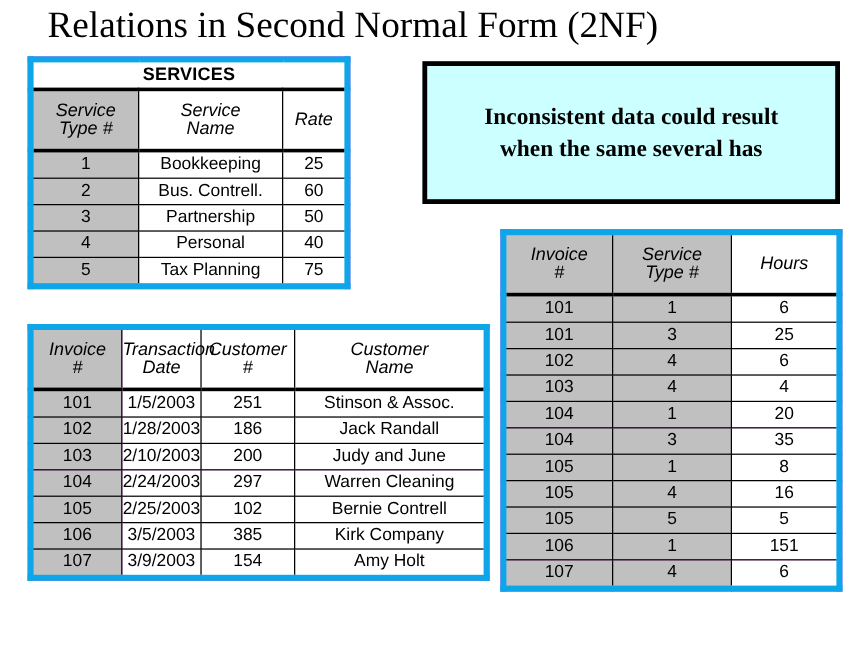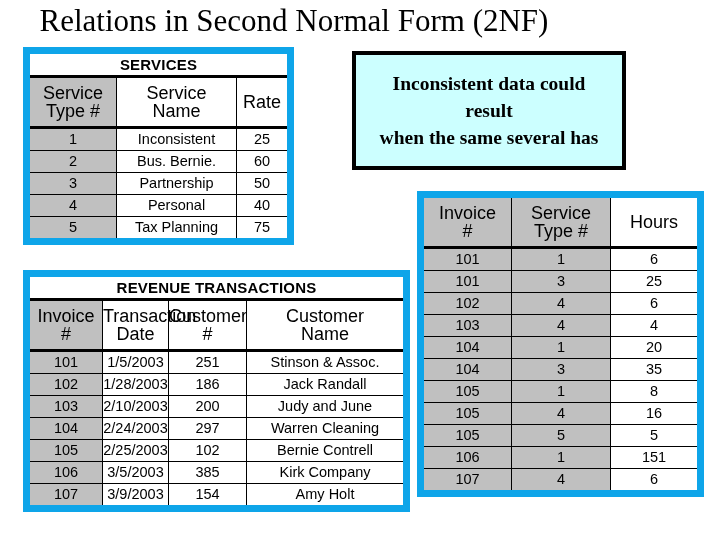--- a/index.html
+++ b/index.html
@@ -27,21 +27,21 @@
     line-height: 38px;
     color: #000000;
     white-space: nowrap;
   }
 
   
   .db-table {
     position: absolute;
     border-collapse: collapse;
     background: #d946ef;
-    border: 7px solid #0ea5e9;
+    border: 5px solid #0ea5e9;
     table-layout: fixed;
     font-size: 14.5px;
     color: #000000;
   }
   .db-table td,
   .db-table th {
     border: 1.5px solid #000000;
     padding: 0;
     text-align: center;
     vertical-align: middle;
@@ -52,22 +52,23 @@
   .db-table .tbl-title {
     font-weight: bold;
     font-size: 15px;
     letter-spacing: 0.2px;
     background: #ffffff;
     border-bottom: 3px solid #000000;
     height: 21px;
   }
   .db-table .hdr {
     height: 48px;
-    font-size: 18px;
+    font-size: 15px;
     border-bottom: 3px solid #000000;
+    font-style: italic;
   }
   .db-table .hdr .hline {
     display: block;
   }
   .db-table .key {
     background: #c0c0c0;
   }
   .db-table tbody tr td {
     height: 21px;
   }
@@ -102,21 +103,21 @@
   }
   #tbl-revenue-transaction-lines .c0 { width: 91px; }
   #tbl-revenue-transaction-lines .c1 { width: 99px; }
   #tbl-revenue-transaction-lines .c2 { width: 90px; }
 
   
   #callout-note {
     position: absolute;
     left: 352px;
     top: 51px;
-    width: 274px;
+    width: 348px;
     height: 119px;
     box-sizing: border-box;
     background: #ccffff;
     border: 4px solid #000000;
     display: flex;
     align-items: center;
     justify-content: center;
   }
   #callout-note .note-text {
     font-family: "Liberation Serif", serif;
@@ -153,26 +154,26 @@
         <span class="hline">Name</span>
       </th>
       <th class="hdr hdr-bottom-pad">
         <span class="hline">Rate</span>
       </th>
     </tr>
   </thead>
   <tbody>
     <tr>
       <td class="key">1</td>
-      <td>Inconsistent</td>
+      <td>Bookkeeping</td>
       <td>25</td>
     </tr>
     <tr>
       <td class="key">2</td>
-      <td>Bus. Bernie.</td>
+      <td>Bus. Contrell.</td>
       <td>60</td>
     </tr>
     <tr>
       <td class="key">3</td>
       <td>Partnership</td>
       <td>50</td>
     </tr>
     <tr>
       <td class="key">4</td>
       <td>Personal</td>
@@ -275,23 +276,20 @@
 
 <table class="db-table" id="tbl-revenue-transactions">
   <colgroup>
     <col class="c0">
       <col class="c1">
       <col class="c2">
       <col class="c3">
   </colgroup>
   <thead>
     <tr>
-      <th class="tbl-title" colspan="4">REVENUE TRANSACTIONS</th>
-    </tr>
-    <tr>
       <th class="hdr key">
         <span class="hline">Invoice</span>
         <span class="hline">#</span>
       </th>
       <th class="hdr">
         <span class="hline">Transaction</span>
         <span class="hline">Date</span>
       </th>
       <th class="hdr">
         <span class="hline">Customer</span>

